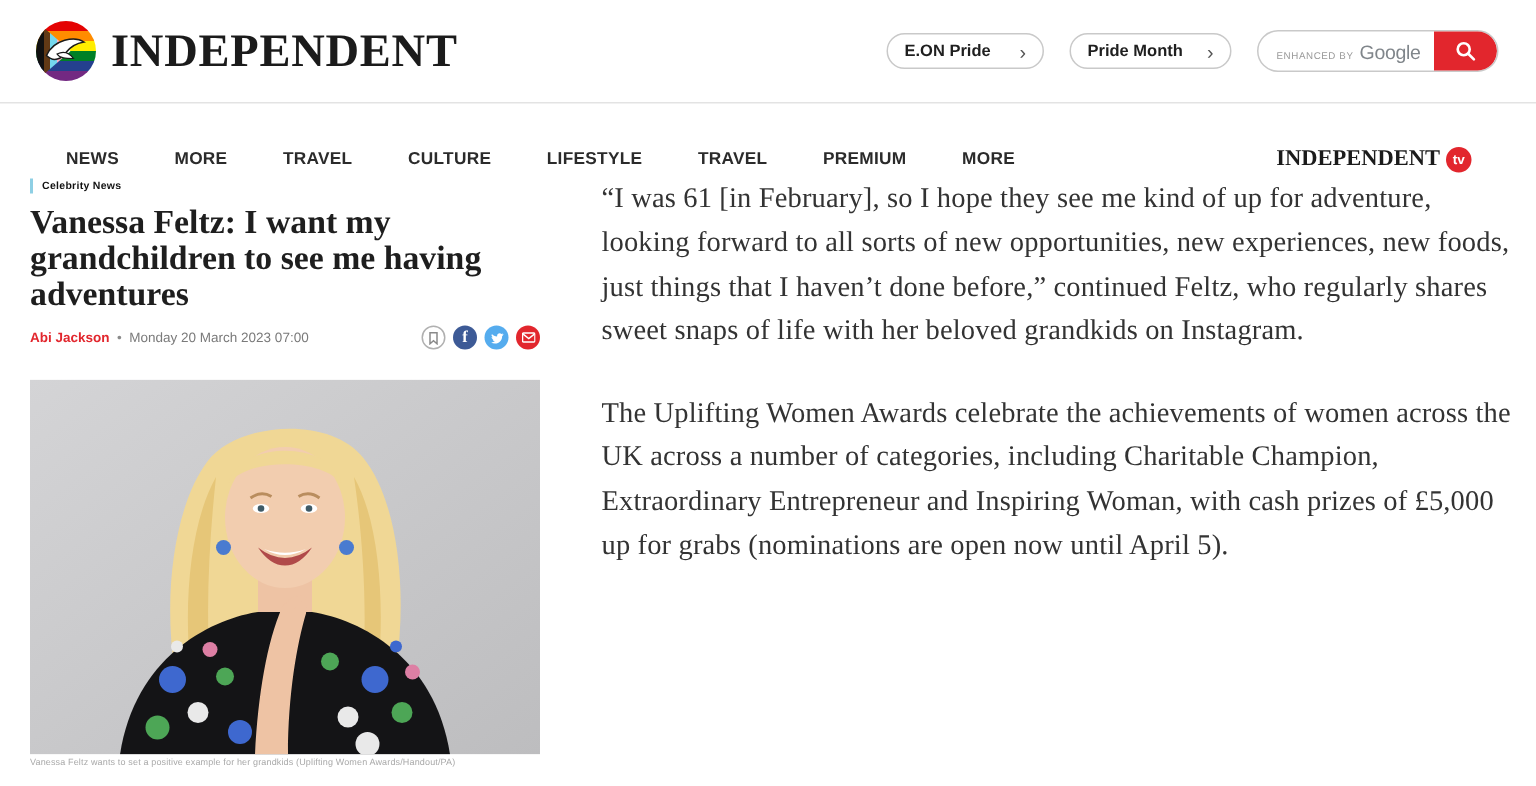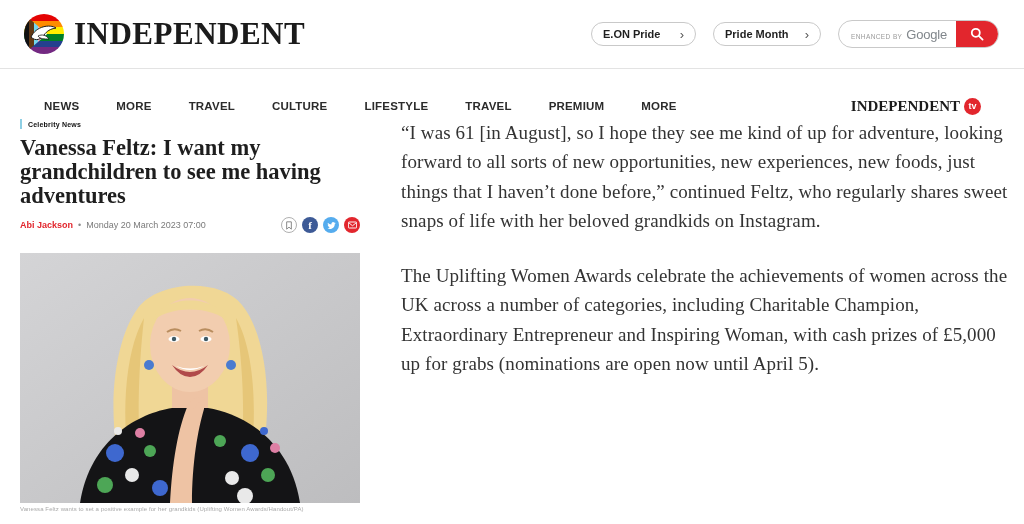--- a/index.html
+++ b/index.html
@@ -211,18 +211,18 @@
           </g>
 
           <path d="M150 250 C152 210 158 175 168 152 C176 140 186 142 184 156 C178 176 172 210 172 250 Z" fill="#EEC3A4"></path>
           <path d="M168 152 q10 -12 18 -6 q-8 2 -12 10 Z" fill="#EEC3A4"></path>
         </svg>
       </div>
       <div class="caption">Vanessa Feltz wants to set a positive example for her grandkids (Uplifting Women Awards/Handout/PA)</div>
     </div>
 
     <div class="right-col">
-      <p class="para">“I was 61 [in August], so I hope they see me kind of up for adventure, looking forward to all sorts of new opportunities, new experiences, new foods, just things that I haven’t done before,” continued Feltz, who regularly shares sweet snaps of life with her beloved grandkids on Instagram.</p>
+      <p class="para">“I was 61 [in February], so I hope they see me kind of up for adventure, looking forward to all sorts of new opportunities, new experiences, new foods, just things that I haven’t done before,” continued Feltz, who regularly shares sweet snaps of life with her beloved grandkids on Instagram.</p>
       <p class="para">The Uplifting Women Awards celebrate the achievements of women across the UK across a number of categories, including Charitable Champion, Extraordinary Entrepreneur and Inspiring Woman, with cash prizes of £5,000 up for grabs (nominations are open now until April 5).</p>
     </div>
 
   </div>
 </div>
 
 </body></html>

